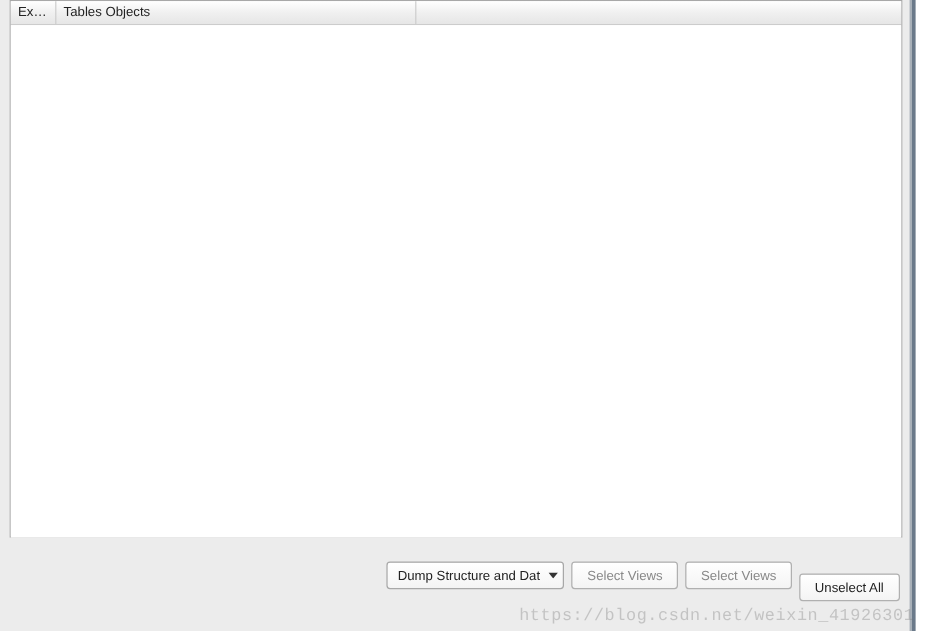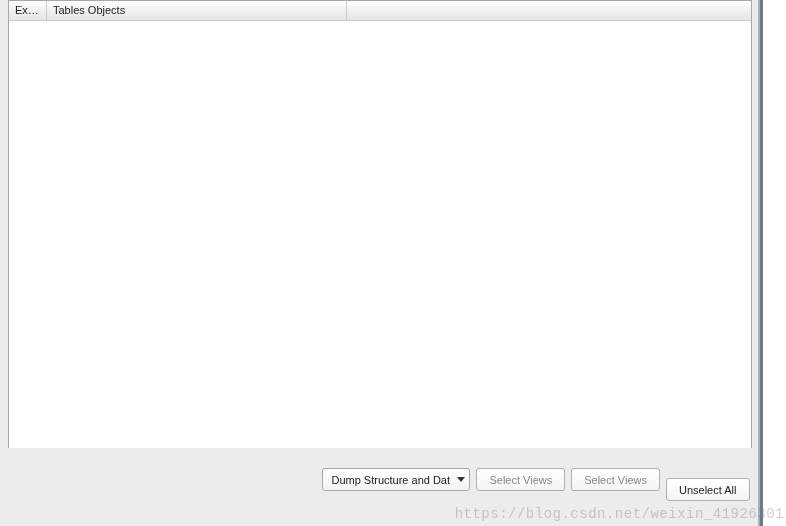--- a/index.html
+++ b/index.html
@@ -123,21 +123,21 @@
       text-align: left;
     }
     .btn.enabled {
       color: #222222;
       cursor: pointer;
       margin-top: 20px;
     }
     .watermark {
       position: absolute;
       bottom: 4px;
-      right: 2px;
+      right: 24px;
       color: rgba(120, 120, 120, 0.35);
       font-family: "Courier New", monospace;
       font-size: 14px;
       letter-spacing: 0.5px;
       pointer-events: none;
       z-index: 10;
     }
   </style>
 </head>
 <body>

